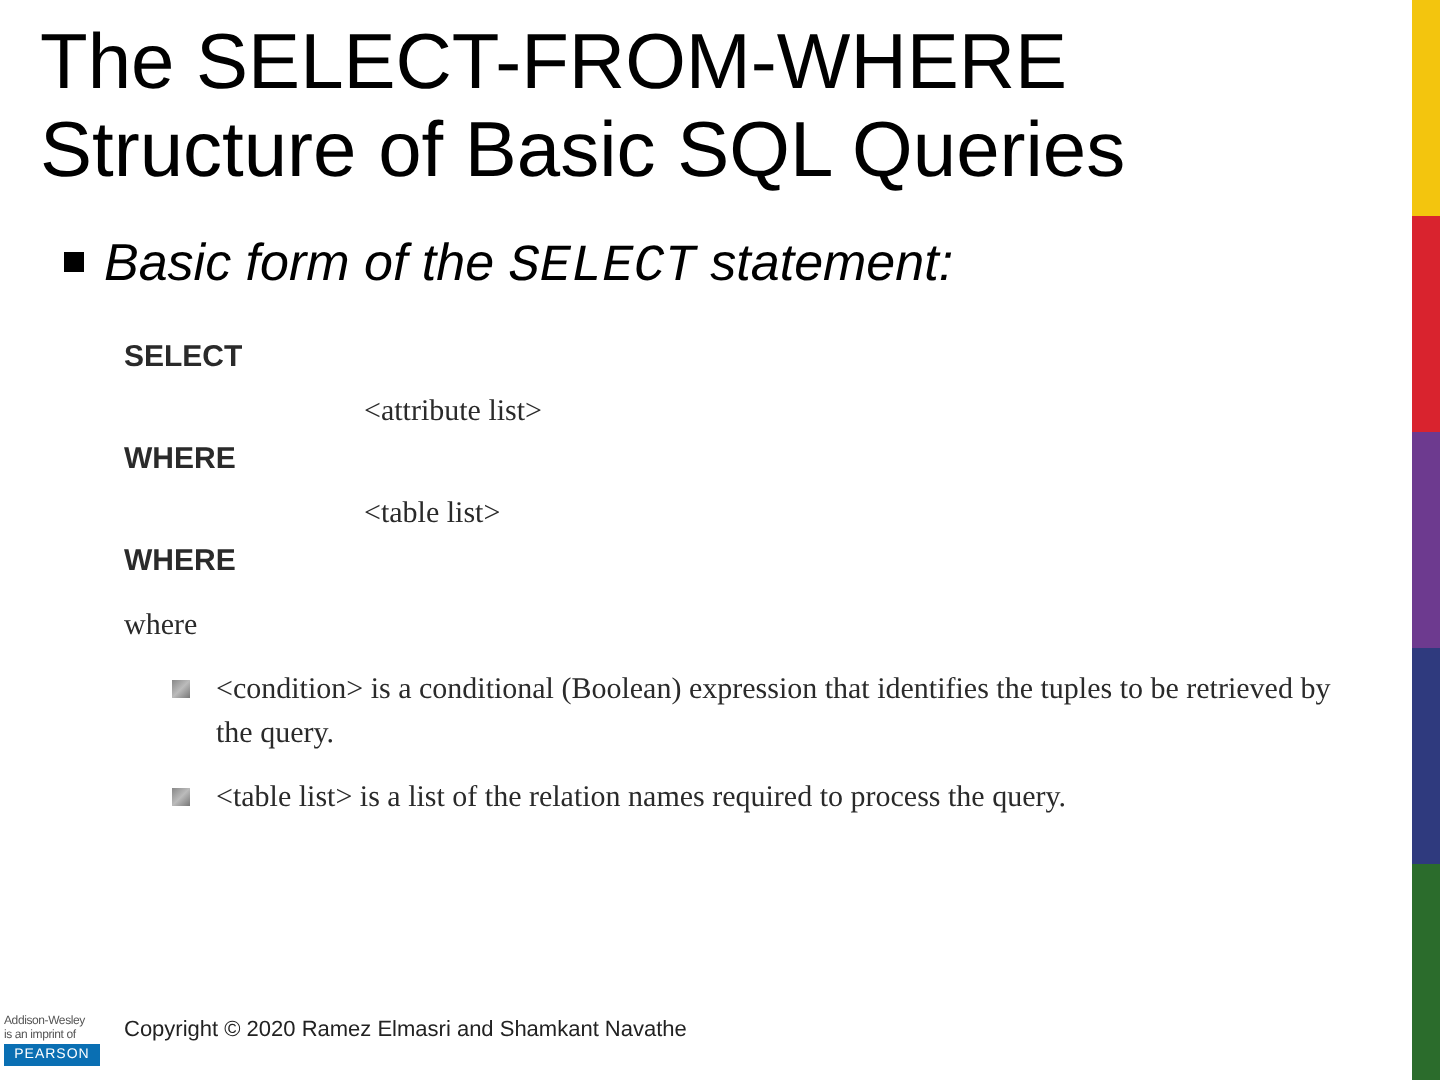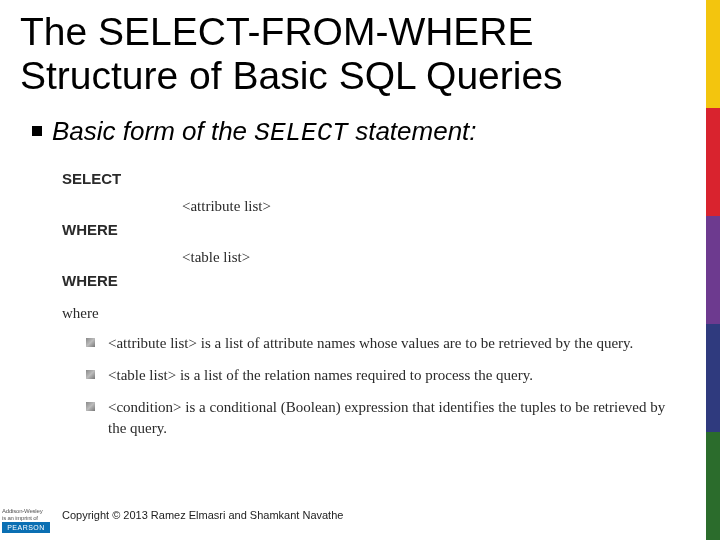--- a/index.html
+++ b/index.html
@@ -155,35 +155,34 @@
     </div>
     <div class="syntax-row">
       <div class="kw">WHERE</div>
     </div>
 
     <div class="where-label">where</div>
 
     <div class="sublist">
       <div class="sub-item">
         <span class="mk"></span>
-        <span>&lt;attribute list&gt; is a list of attribute names whose values are to be retrieved by the query.</span>
+      </div>
+      <div class="sub-item">
+        <span class="mk"></span>
+        <span>&lt;condition&gt; is a conditional (Boolean) expression that identifies the tuples to be retrieved by the query.</span>
       </div>
       <div class="sub-item">
         <span class="mk"></span>
         <span>&lt;table list&gt; is a list of the relation names required to process the query.</span>
-      </div>
-      <div class="sub-item">
-        <span class="mk"></span>
-        <span>&lt;condition&gt; is a conditional (Boolean) expression that identifies the tuples to be retrieved by the query.</span>
       </div>
     </div>
   </div>
 
   <div class="footer">
     <div class="logo-block">
       <div class="logo-top">Addison-Wesley</div>
       <div class="logo-top">is an imprint of</div>
       <div class="logo-bot">PEARSON</div>
     </div>
-    <div class="copyright">Copyright © 2013 Ramez Elmasri and Shamkant Navathe</div>
+    <div class="copyright">Copyright © 2020 Ramez Elmasri and Shamkant Navathe</div>
   </div>
 
 </div>
 
 </body></html>

